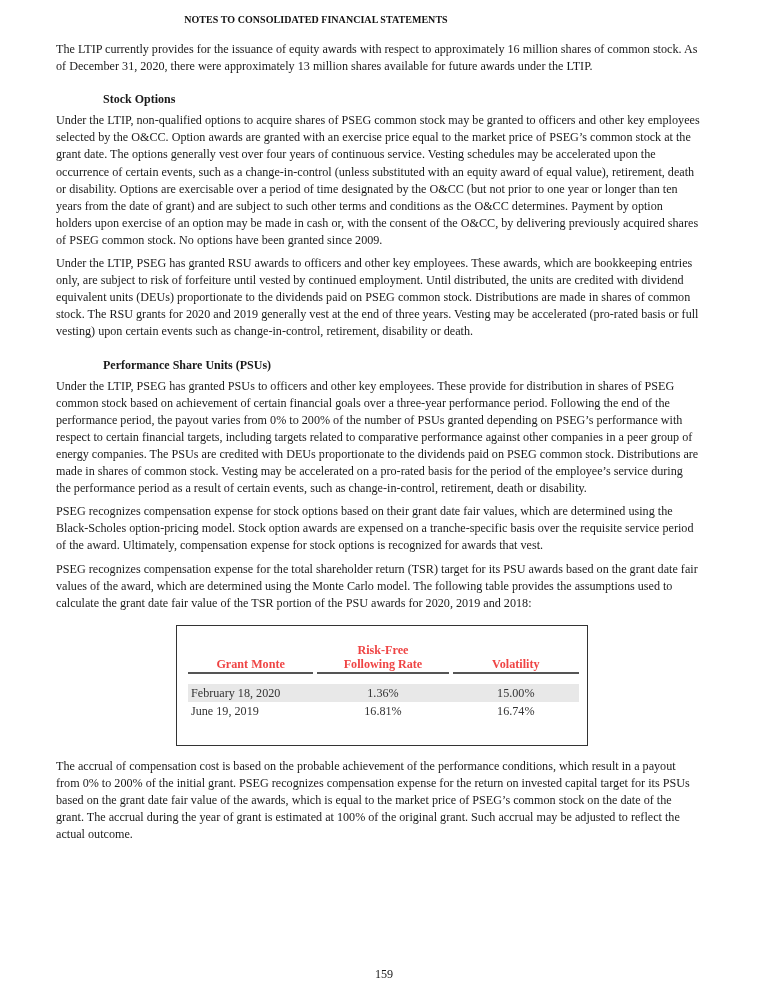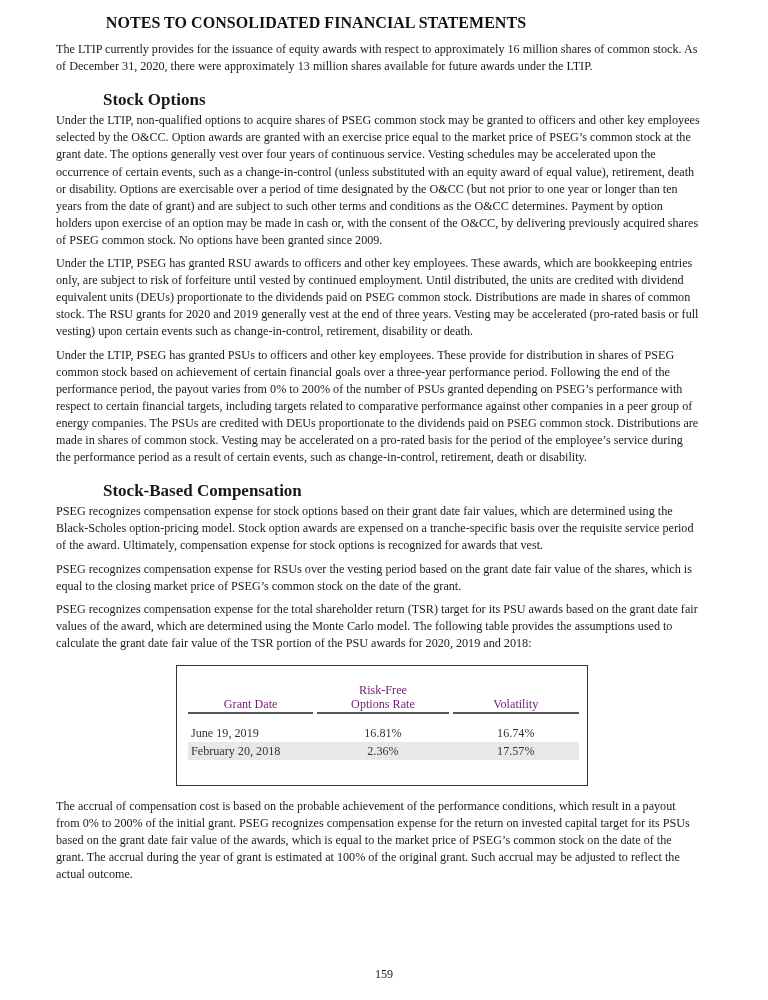--- a/index.html
+++ b/index.html
@@ -3,41 +3,41 @@
 <meta charset="utf-8">
 <style>
   html, body { margin: 0; padding: 0; background: #ffffff; }
   body {
     width: 768px; height: 1000px; position: relative; overflow: hidden;
     font-family: "Liberation Serif", "DejaVu Serif", serif;
     color: #1a1a1a;
   }
   .title {
     position: absolute; top: 14px; left: 0; width: 632px; text-align: center;
-    font-weight: bold; font-size: 16px; letter-spacing: 0.05px; color: #111;
+    font-weight: bold; font-size: 10px; letter-spacing: 0.05px; color: #111;
   }
   .content {
     position: absolute; left: 56px; top: 41px; width: 660px;
     font-size: 12.15px; line-height: 17.1px;
   }
   .content p { margin: 0 16px 6px 0; text-align: left; }
   .content h4 {
-    margin: 16px 0 4px 0; padding-left: 47px; font-size: 17px; font-weight: bold; line-height: 17.1px;
+    margin: 16px 0 4px 0; padding-left: 47px; font-size: 12px; font-weight: bold; line-height: 17.1px;
   }
   .table-box {
     position: relative; margin: 13px 0 12px 120px; width: 412px; height: 121px;
     border: 1px solid #333; box-sizing: border-box;
   }
   table.assump {
     position: absolute; left: 11px; top: 17px; width: 391px; border-collapse: separate; border-spacing: 0;
     font-size: 12.15px;
   }
   table.assump th {
-    font-weight: normal; line-height: 14px; vertical-align: bottom;
-    padding: 0 0 1px 0; border-bottom: 2px solid #555; color: #701a75;
+    font-weight: bold; line-height: 14px; vertical-align: bottom;
+    padding: 0 0 1px 0; border-bottom: 2px solid #555; color: #ef4444;
   }
   table.assump th.gap, table.assump td.gap { width: 4px; border-bottom: none; background: transparent; }
   table.assump tr.spacer td { height: 10px; padding: 0; background: transparent; }
   table.assump td { height: 18px; padding: 0; line-height: 18px; color: #333; }
   table.assump tr.shaded td.cell { background: #e8e8e8; }
   table.assump td.c-date { text-align: left; padding-left: 3px; }
   table.assump td.c-num { text-align: center; }
   .page-number {
     position: absolute; top: 967px; left: 0; width: 768px; text-align: center; font-size: 12.15px;
   }
@@ -48,58 +48,57 @@
 <div class="title">NOTES TO CONSOLIDATED FINANCIAL STATEMENTS</div>
 
 <div class="content">
   <p>The LTIP currently provides for the issuance of equity awards with respect to approximately 16 million shares of common stock. As of December 31, 2020, there were approximately 13 million shares available for future awards under the LTIP.</p>
 
   <h4>Stock Options</h4>
   <p>Under the LTIP, non-qualified options to acquire shares of PSEG common stock may be granted to officers and other key employees selected by the O&amp;CC. Option awards are granted with an exercise price equal to the market price of PSEG’s common stock at the grant date. The options generally vest over four years of continuous service. Vesting schedules may be accelerated upon the occurrence of certain events, such as a change-in-control (unless substituted with an equity award of equal value), retirement, death or disability. Options are exercisable over a period of time designated by the O&amp;CC (but not prior to one year or longer than ten years from the date of grant) and are subject to such other terms and conditions as the O&amp;CC determines. Payment by option holders upon exercise of an option may be made in cash or, with the consent of the O&amp;CC, by delivering previously acquired shares of PSEG common stock. No options have been granted since 2009.</p>
 
   <p>Under the LTIP, PSEG has granted RSU awards to officers and other key employees. These awards, which are bookkeeping entries only, are subject to risk of forfeiture until vested by continued employment. Until distributed, the units are credited with dividend equivalent units (DEUs) proportionate to the dividends paid on PSEG common stock. Distributions are made in shares of common stock. The RSU grants for 2020 and 2019 generally vest at the end of three years. Vesting may be accelerated (pro-rated basis or full vesting) upon certain events such as change-in-control, retirement, disability or death.</p>
 
+  <h4>Performance Share Units (PSUs)</h4>
   <p>Under the LTIP, PSEG has granted PSUs to officers and other key employees. These provide for distribution in shares of PSEG common stock based on achievement of certain financial goals over a three-year performance period. Following the end of the performance period, the payout varies from 0% to 200% of the number of PSUs granted depending on PSEG’s performance with respect to certain financial targets, including targets related to comparative performance against other companies in a peer group of energy companies. The PSUs are credited with DEUs proportionate to the dividends paid on PSEG common stock. Distributions are made in shares of common stock. Vesting may be accelerated on a pro-rated basis for the period of the employee’s service during the performance period as a result of certain events, such as change-in-control, retirement, death or disability.</p>
 
-  <h4>Stock-Based Compensation</h4>
   <p>PSEG recognizes compensation expense for stock options based on their grant date fair values, which are determined using the Black-Scholes option-pricing model. Stock option awards are expensed on a tranche-specific basis over the requisite service period of the award. Ultimately, compensation expense for stock options is recognized for awards that vest.</p>
-  <p>PSEG recognizes compensation expense for RSUs over the vesting period based on the grant date fair value of the shares, which is equal to the closing market price of PSEG’s common stock on the date of the grant.</p>
   <p>PSEG recognizes compensation expense for the total shareholder return (TSR) target for its PSU awards based on the grant date fair values of the award, which are determined using the Monte Carlo model. The following table provides the assumptions used to calculate the grant date fair value of the TSR portion of the PSU awards for 2020, 2019 and 2018:</p>
 
   <div class="table-box">
     <table class="assump">
       <thead>
         <tr>
-          <th style="width:124px">Grant Date</th>
+          <th style="width:124px">Grant Monte</th>
           <th class="gap"></th>
           <th style="width:130px">
             <span>Risk-Free</span><br>
-            <span>Options Rate</span>
+            <span>Following Rate</span>
           </th>
           <th class="gap"></th>
           <th style="width:125px">Volatility</th>
         </tr>
       </thead>
       <tbody>
         <tr class="spacer">
             <td colspan="5"></td>
           </tr>
+        <tr class="shaded">
+          <td class="cell c-date">February 18, 2020</td>
+          <td class="cell"></td>
+          <td class="cell c-num">1.36%</td>
+          <td class="cell"></td>
+          <td class="cell c-num">15.00%</td>
+        </tr>
         <tr>
           <td class="cell c-date">June 19, 2019</td>
           <td class="cell"></td>
           <td class="cell c-num">16.81%</td>
           <td class="cell"></td>
           <td class="cell c-num">16.74%</td>
-        </tr>
-        <tr class="shaded">
-          <td class="cell c-date">February 20, 2018</td>
-          <td class="cell"></td>
-          <td class="cell c-num">2.36%</td>
-          <td class="cell"></td>
-          <td class="cell c-num">17.57%</td>
         </tr>
       </tbody>
     </table>
   </div>
 
   <p>The accrual of compensation cost is based on the probable achievement of the performance conditions, which result in a payout from 0% to 200% of the initial grant. PSEG recognizes compensation expense for the return on invested capital target for its PSUs based on the grant date fair value of the awards, which is equal to the market price of PSEG’s common stock on the date of the grant. The accrual during the year of grant is estimated at 100% of the original grant. Such accrual may be adjusted to reflect the actual outcome.</p>
 </div>
 
 <div class="page-number">159</div>
 

